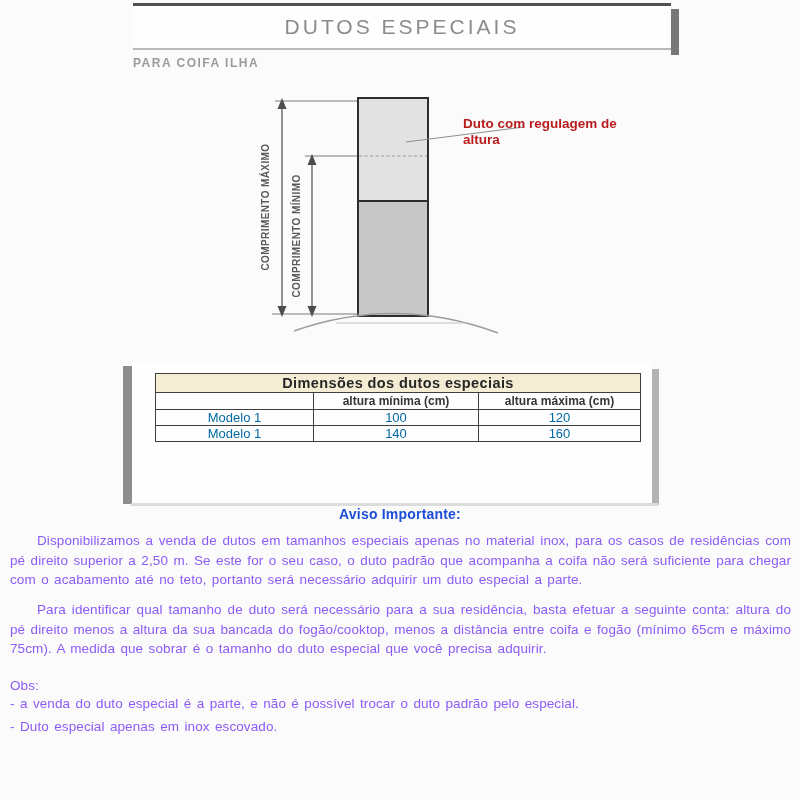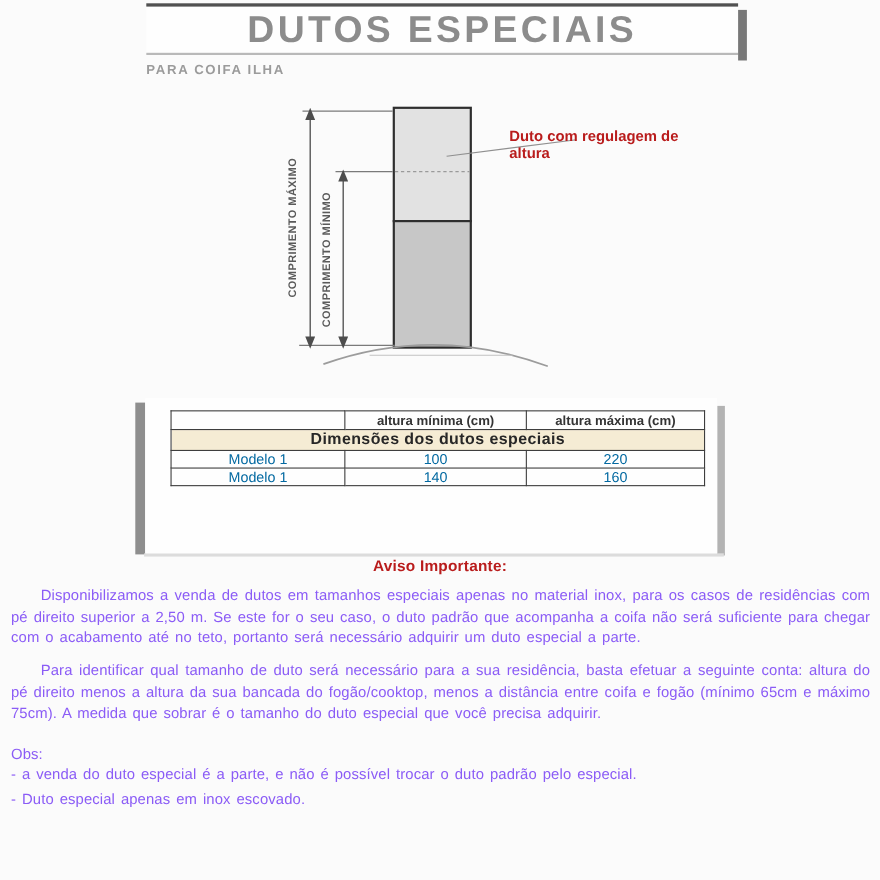--- a/index.html
+++ b/index.html
@@ -15,22 +15,22 @@
 
   
   .banner {
     left: 133px; top: 3px; width: 538px; height: 47px;
     background: #fefefe;
     border-top: 3px solid #515151;
     border-bottom: 2px solid #b9b9b9;
     text-align: center;
   }
   .banner h1 {
-    font-size: 34px;
-    font-weight: bold;
+    font-size: 21px;
+    font-weight: normal;
     letter-spacing: 3px;
     color: #8c8c8c;
     line-height: 42px;
     display: inline-block;
   }
   .banner-shadow {
     left: 671px; top: 9px; width: 8px; height: 46px;
     background: #787878;
   }
   .subtitle {
@@ -97,21 +97,21 @@
   }
   .col-model { width: 158px; }
   .col-min   { width: 165px; }
   .col-max   { width: 162px; }
 
   
   .aviso {
     left: 0; top: 506px; width: 800px;
     text-align: center;
     font-size: 14px; font-weight: bold;
-    color: #b91c1c;
+    color: #1d4ed8;
     letter-spacing: 0.2px;
   }
   .para {
     left: 10px; top: 0; width: 781px;
     text-align: justify;
     font-size: 13.5px;
     line-height: 19.5px;
     color: #8b5cf6;
     letter-spacing: 0.1px;
     word-spacing: 1.5px;
@@ -170,31 +170,31 @@
 <div class="abs table-shadow-bottom"></div>
 <div class="abs table-card">
   <table class="dims">
     <colgroup>
       <col class="col-model">
         <col class="col-min">
         <col class="col-max">
     </colgroup>
     <tbody>
       <tr>
+        <td class="title-cell" colspan="3">Dimensões dos dutos especiais</td>
+      </tr>
+      <tr>
         <td class="colhead"></td>
         <td class="colhead">altura mínima (cm)</td>
         <td class="colhead">altura máxima (cm)</td>
       </tr>
       <tr>
-        <td class="title-cell" colspan="3">Dimensões dos dutos especiais</td>
-      </tr>
-      <tr>
         <td>Modelo 1</td>
         <td>100</td>
-        <td>220</td>
+        <td>120</td>
       </tr>
       <tr>
         <td>Modelo 1</td>
         <td>140</td>
         <td>160</td>
       </tr>
     </tbody>
   </table>
 </div>
 

